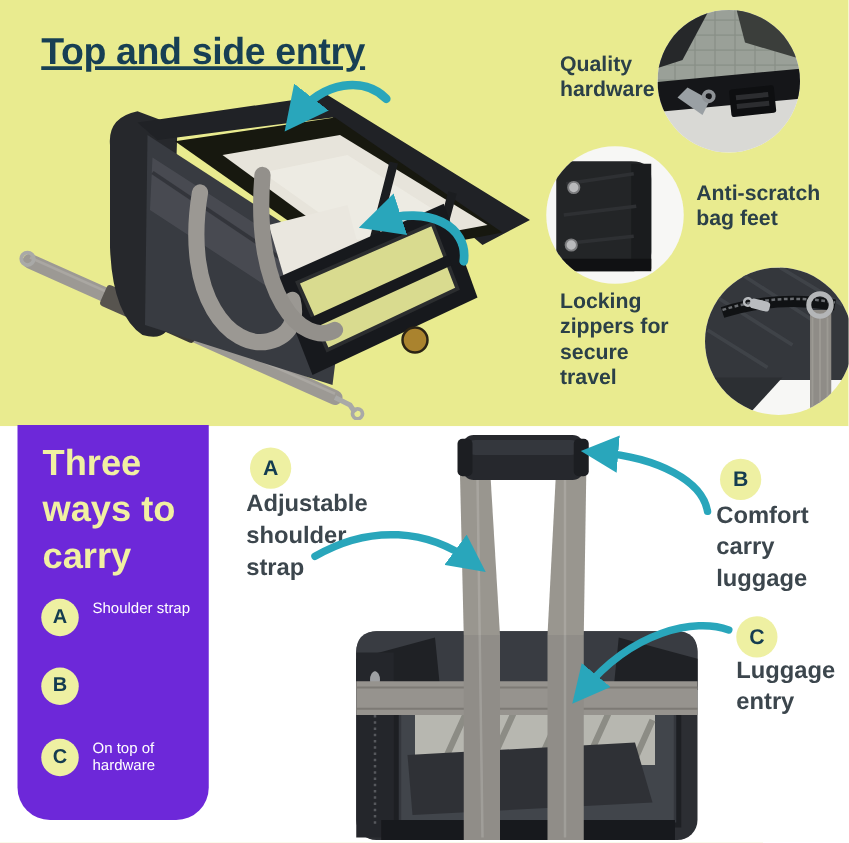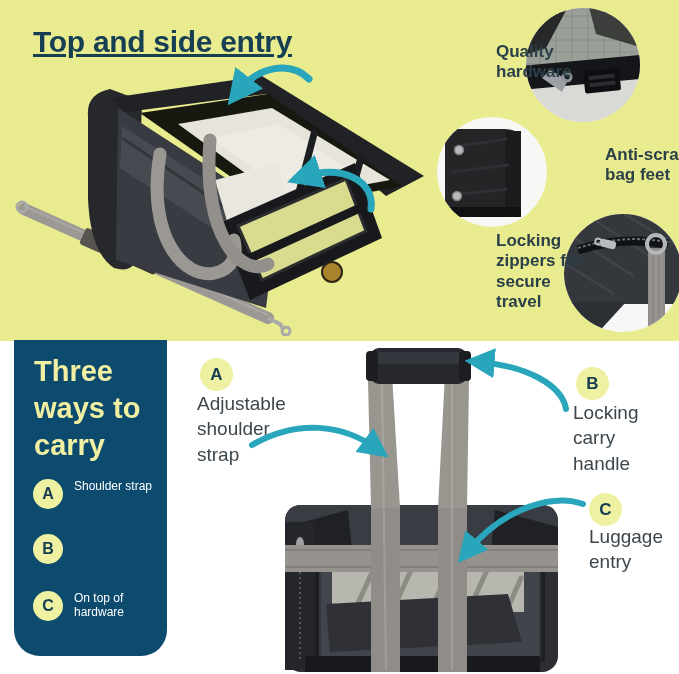--- a/index.html
+++ b/index.html
@@ -15,32 +15,32 @@
     font-size:30px;font-weight:bold;color:#173f54;letter-spacing:-0.3px;text-decoration:underline;
   }
 
   .photo-circle{position:absolute;border-radius:50%;background:#f7f7f5;overflow:hidden;}
   #circle-hardware{left:526px;top:8px;width:114px;height:114px;}
   #circle-feet{left:437px;top:117px;width:110px;height:110px;}
   #circle-zippers{left:564px;top:214px;width:118px;height:118px;}
   .photo-circle svg{display:block;width:100%;height:100%;}
 
   .feature-label{
-    position:absolute;font-size:17px;font-weight:bold;color:#2b4048;line-height:1.2;margin-left:48px;
+    position:absolute;font-size:17px;font-weight:bold;color:#2b4048;line-height:1.2;
   }
   #feature-hardware{left:448px;top:42px;width:82px;}
   #feature-feet{left:557px;top:145px;width:106px;}
   #feature-zippers{left:448px;top:231px;width:89px;}
 
   .carrier-photo{position:absolute;left:10px;top:68px;width:420px;height:268px;}
   .carrier-photo svg{display:block;width:100%;height:100%;}
 
   .panel{
     position:absolute;left:14px;top:340px;width:153px;height:316px;
-    background:#0c4a6e;border-radius:0 0 26px 26px;
+    background:#6d28d9;border-radius:0 0 26px 26px;
   }
   .panel-heading{
     position:absolute;left:20px;top:13px;width:122px;
     font-size:29px;font-weight:bold;color:#f1f0a2;line-height:1.27;
   }
   .panel-item{position:absolute;left:19px;display:flex;gap:11px;align-items:flex-start;}
   #panel-item-a{top:139px;}
   #panel-item-b{top:194px;}
   #panel-item-c{top:251px;}
   .badge{
@@ -54,21 +54,21 @@
 
   .callout-badge{
     position:absolute;width:33px;height:33px;border-radius:50%;background:#eef0a2;
     color:#143c50;font-weight:bold;font-size:17px;
     display:flex;align-items:center;justify-content:center;
   }
   #callout-badge-a{left:200px;top:358px;}
   #callout-badge-b{left:576px;top:367px;}
   #callout-badge-c{left:589px;top:493px;}
   .callout-label{
-    position:absolute;font-size:19px;color:#3c464d;line-height:1.34;font-weight:400;
+    position:absolute;font-size:19px;color:#3c464d;line-height:1.34;font-weight:700;
   }
   #callout-label-a{left:197px;top:391px;width:108px;}
   #callout-label-b{left:573px;top:400px;width:92px;}
   #callout-label-c{left:589px;top:524px;width:86px;}
 
   .bag-photo{position:absolute;left:270px;top:342px;width:300px;height:332px;}
   .bag-photo svg{display:block;width:100%;height:100%;}
 
   .arrows-overlay{position:absolute;left:0;top:0;width:679px;height:674px;pointer-events:none;}
 </style>
@@ -243,21 +243,21 @@
         <rect x="96" y="9" width="12" height="30" rx="4" fill="#1c1e22"></rect>
         <rect x="189" y="9" width="12" height="30" rx="4" fill="#1c1e22"></rect>
       </g>
     </svg>
   </div>
 
   <div class="callout-badge" id="callout-badge-a">A</div>
   <div class="callout-label" id="callout-label-a">Adjustable shoulder strap</div>
 
   <div class="callout-badge" id="callout-badge-b">B</div>
-  <div class="callout-label" id="callout-label-b">Locking carry handle</div>
+  <div class="callout-label" id="callout-label-b">Comfort carry luggage</div>
 
   <div class="callout-badge" id="callout-badge-c">C</div>
   <div class="callout-label" id="callout-label-c">Luggage entry</div>
 
   <svg class="arrows-overlay" viewBox="0 0 679 674">
     <defs>
       <marker id="arrowhead" markerWidth="5" markerHeight="5" refX="2.6" refY="2.5" orient="auto">
         <path d="M0,0 L5,2.5 L0,5 Z" fill="#29a6bb"></path>
       </marker>
     </defs>

